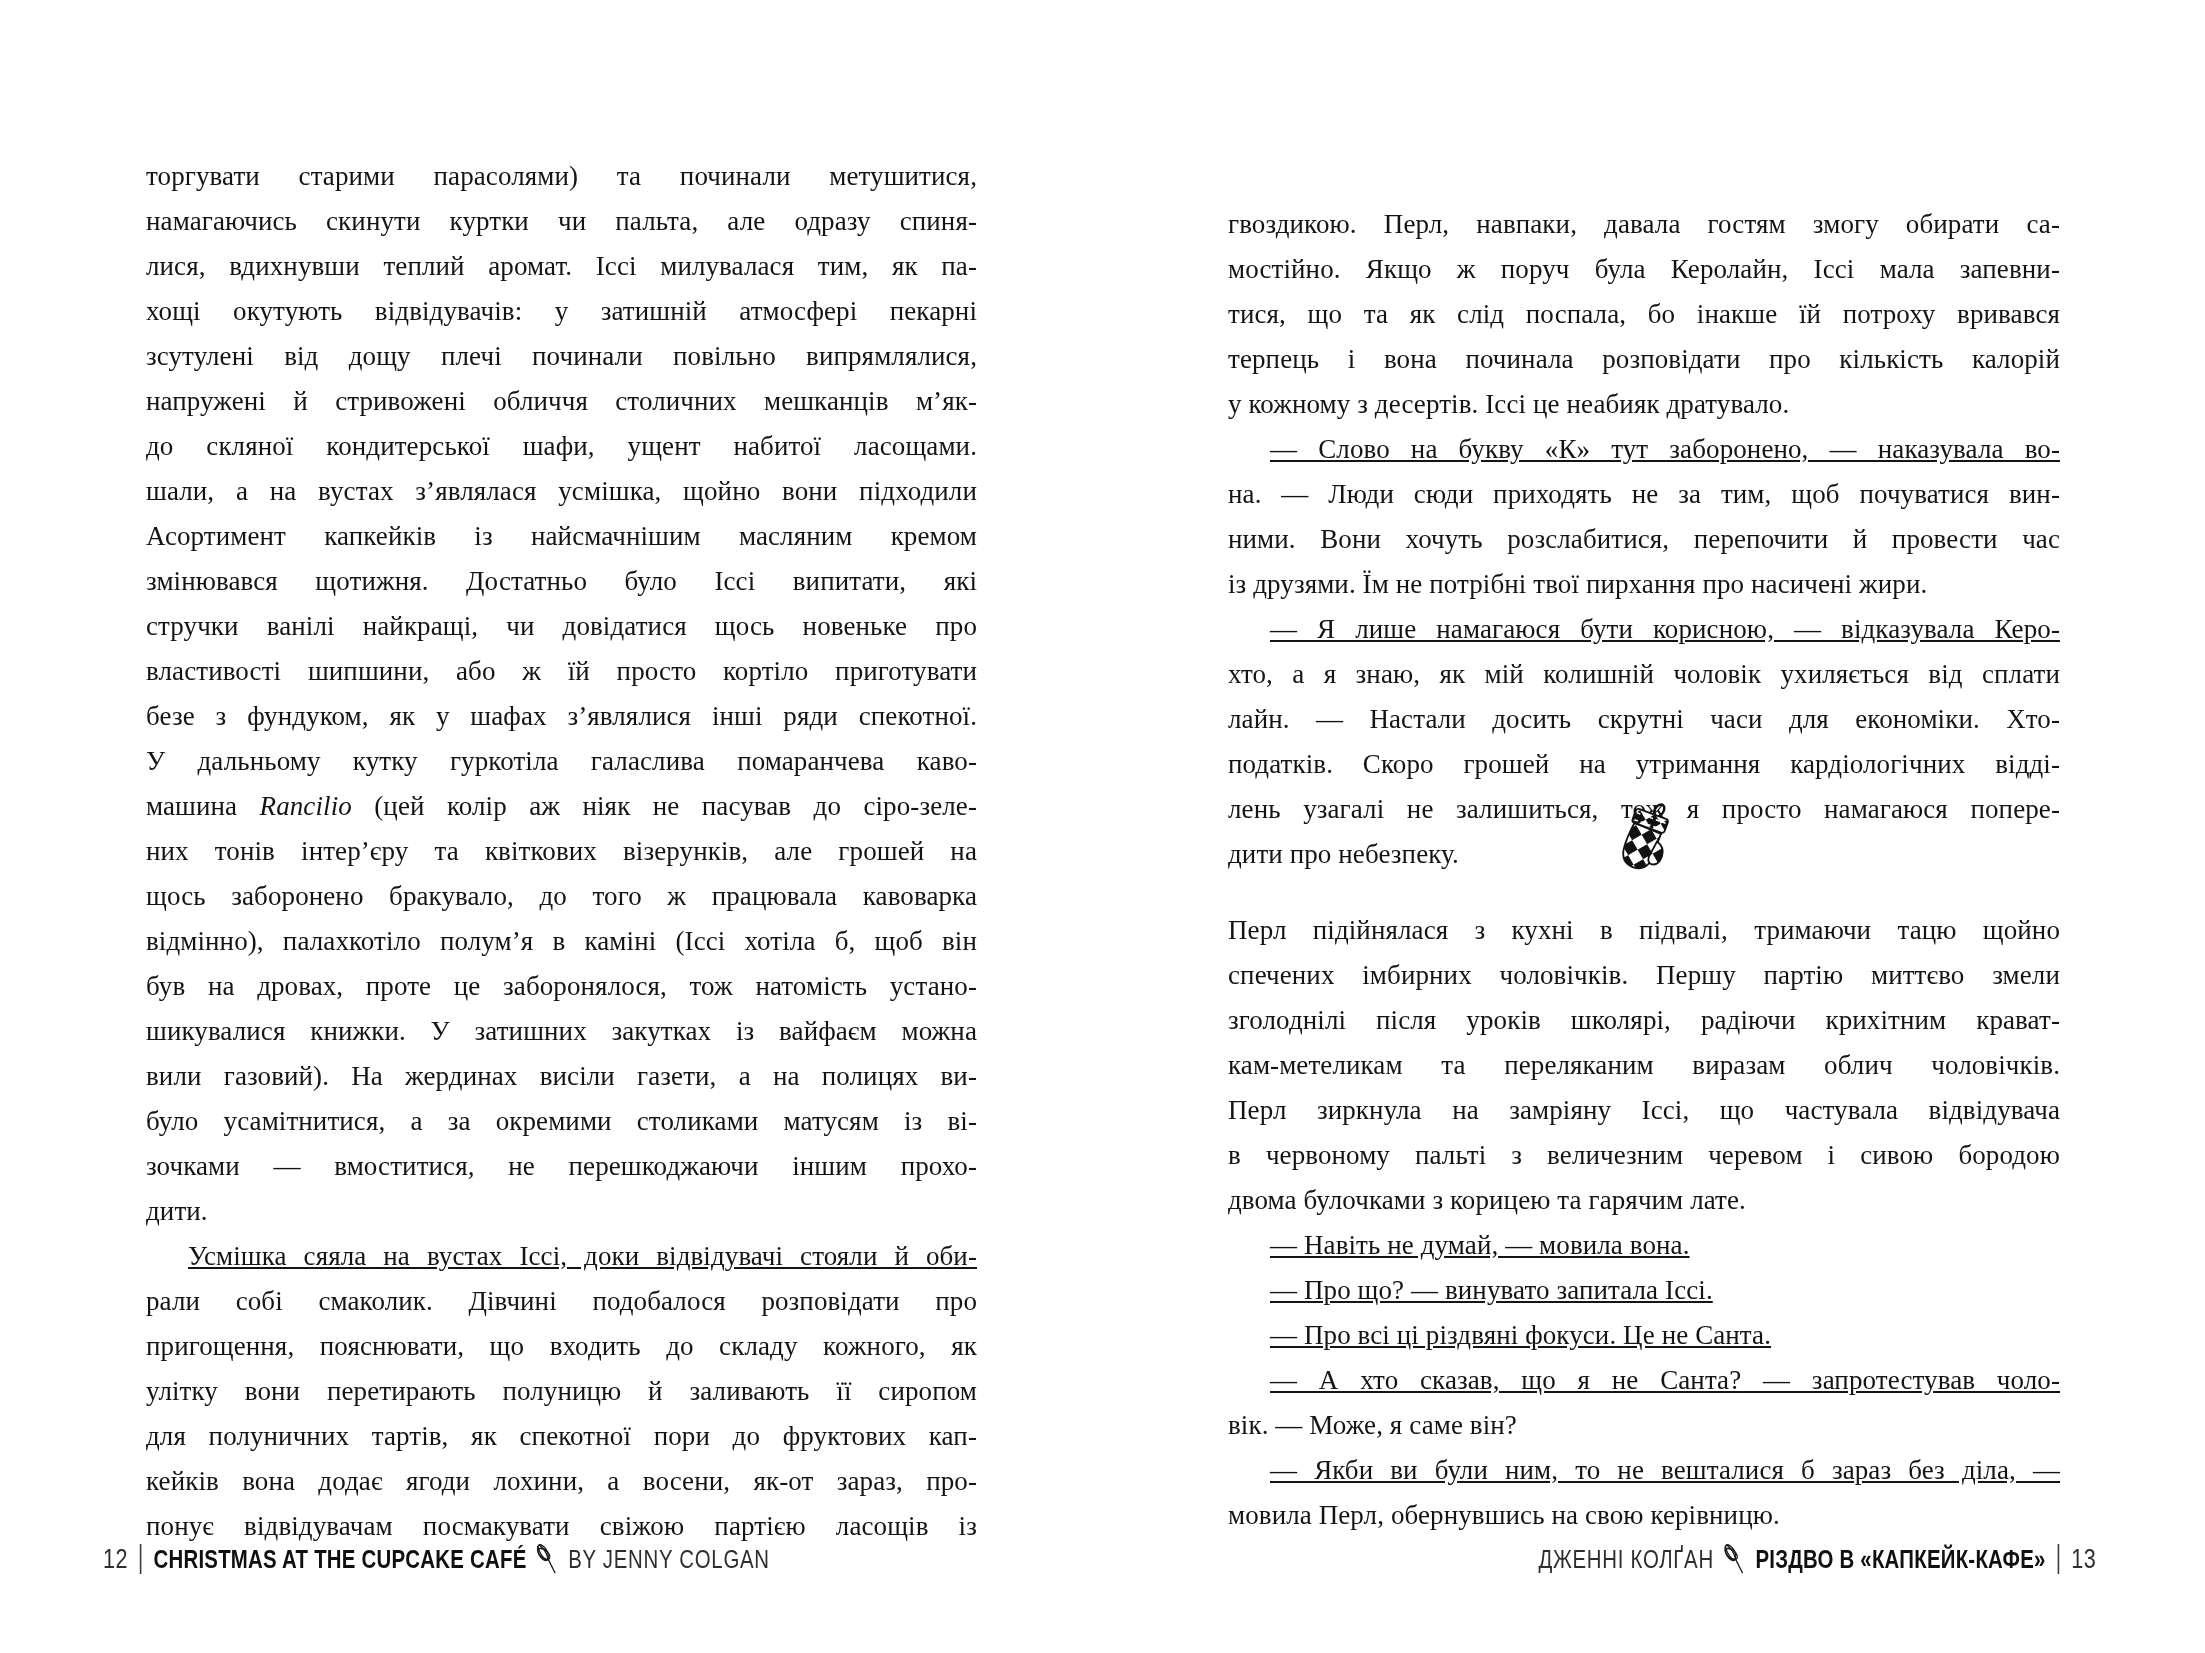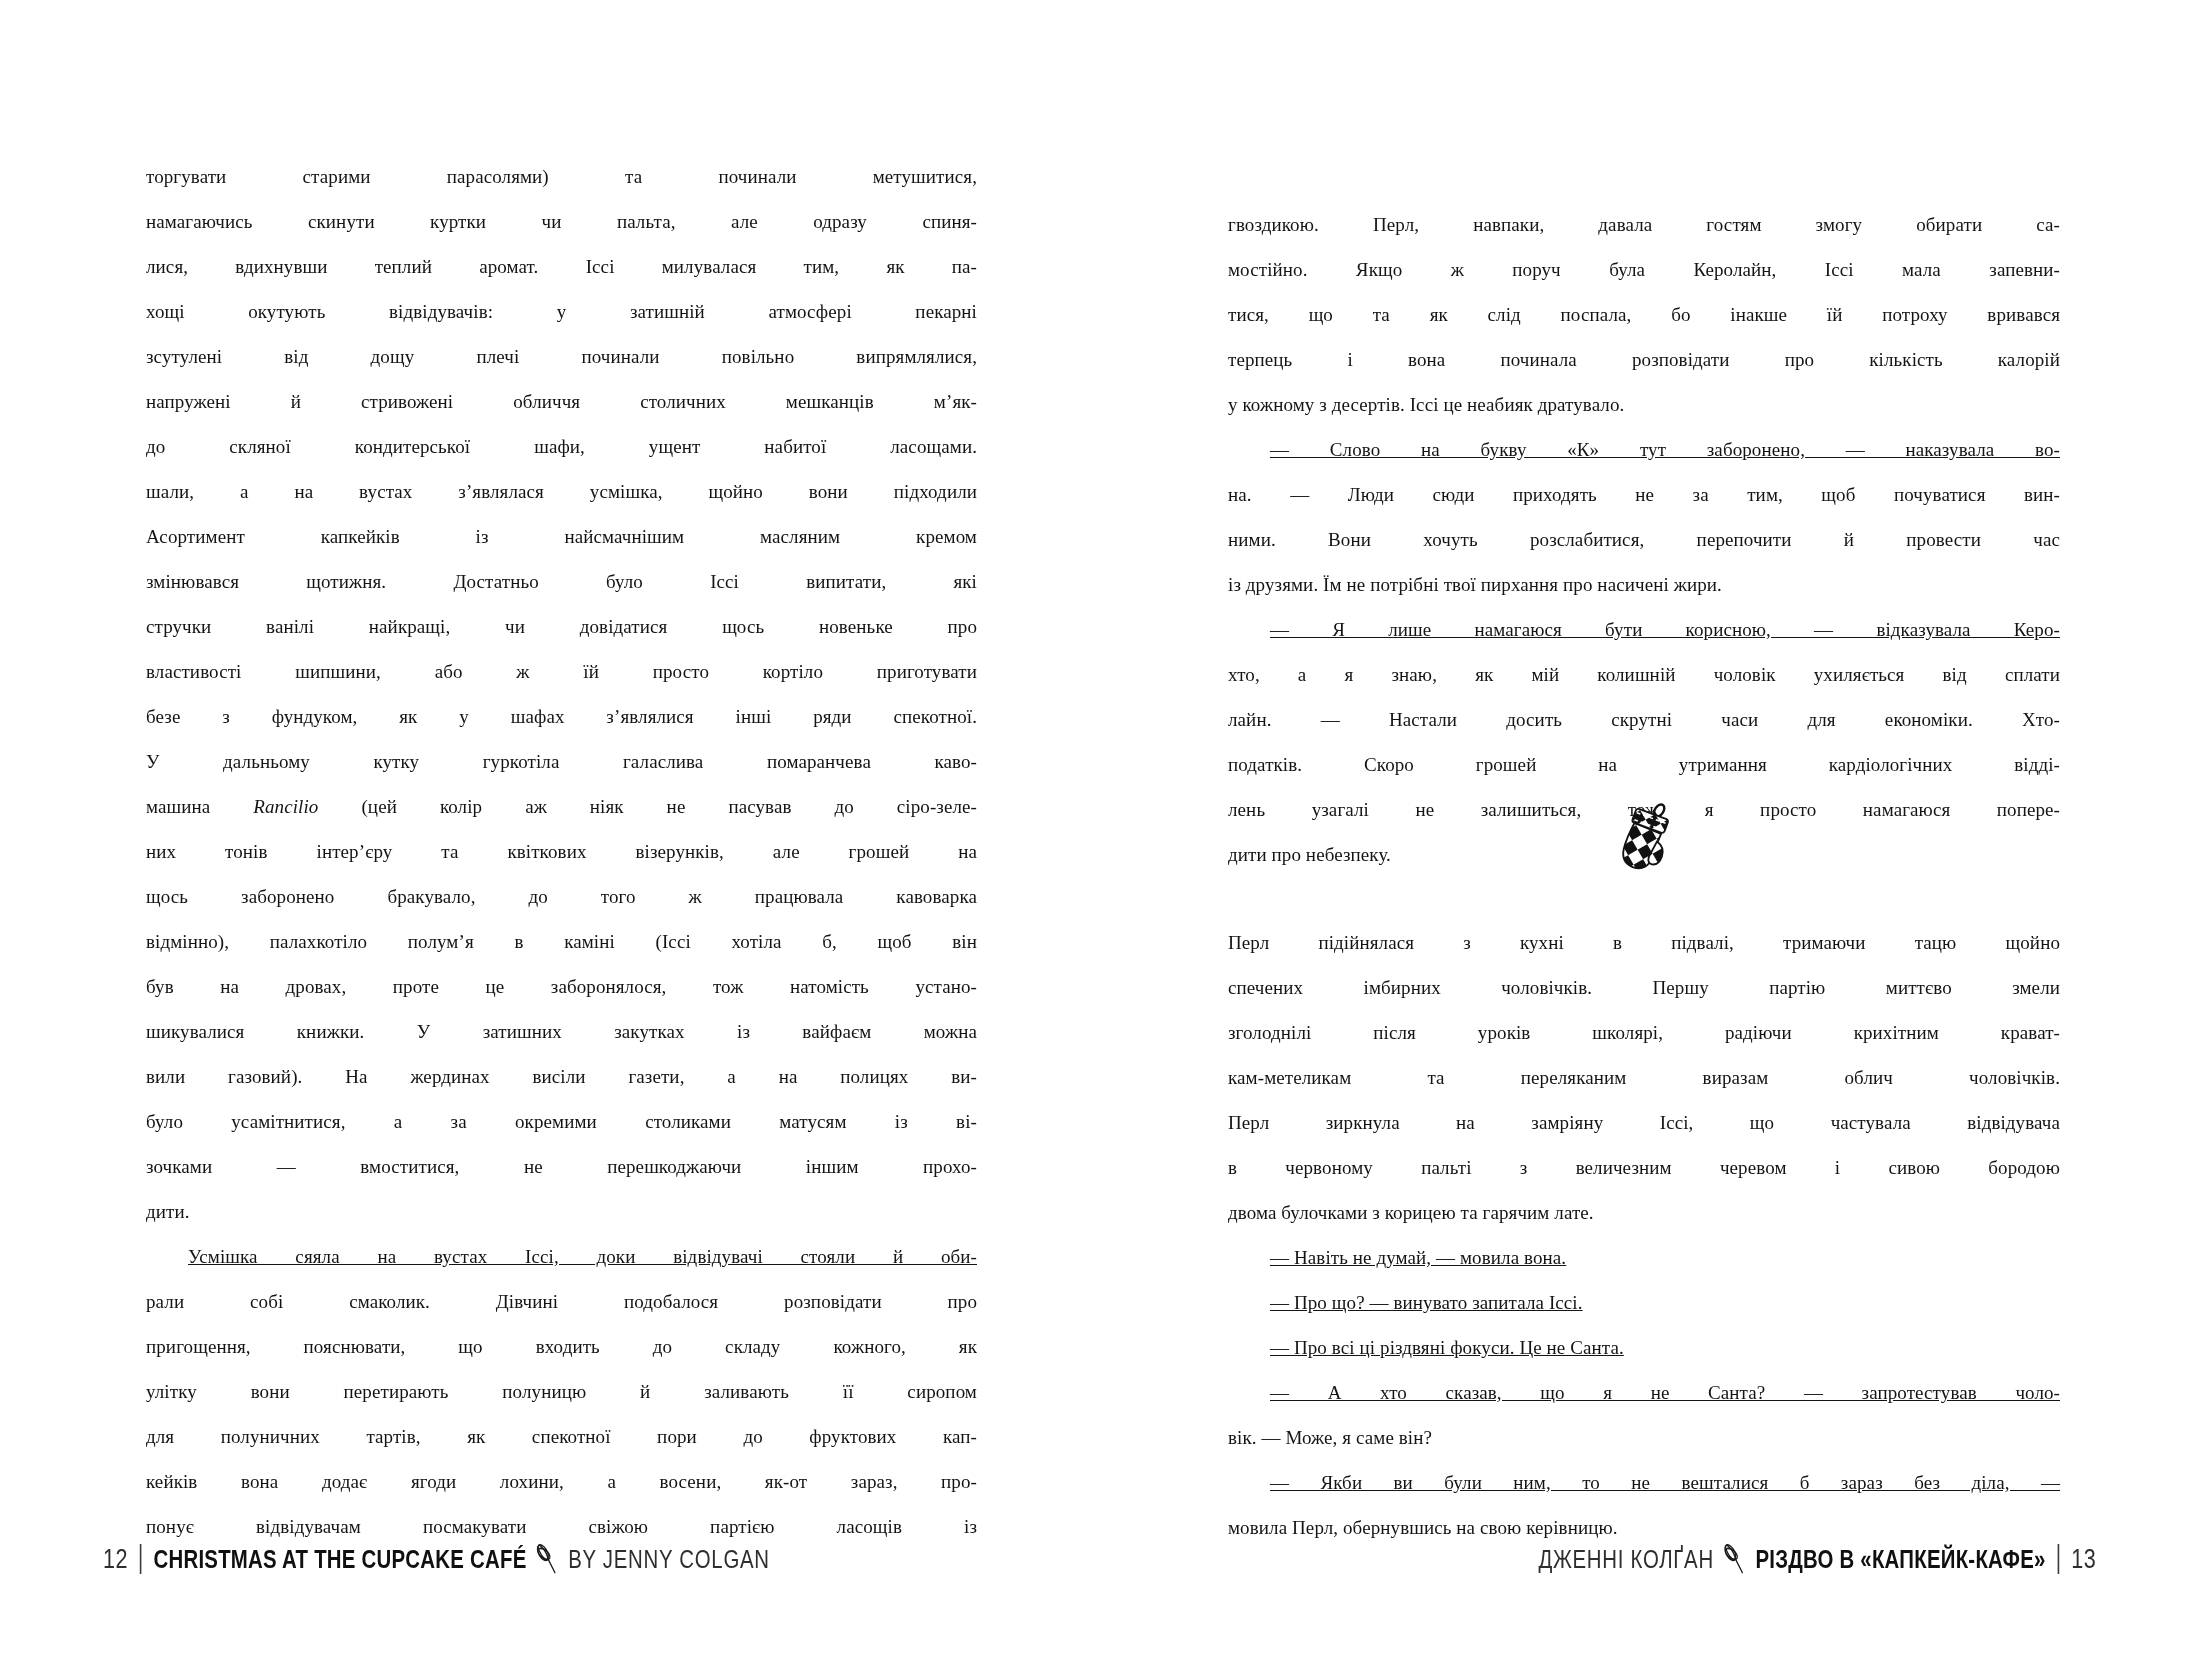--- a/index.html
+++ b/index.html
@@ -9,28 +9,28 @@
     overflow: hidden;
     position: relative;
     font-family: "Liberation Serif", serif;
   }
   .page { position: absolute; top: 0; width: 1102px; height: 1654px; }
   .page.left  { left: 0; }
   .page.right { left: 1103px; }
 
   .text-block {
     position: absolute;
-    font-size: 19px;
+    font-size: 27px;
     line-height: 45px;
     color: #141414;
     letter-spacing: 0.1px;
   }
   #left-text        { left: 146px;  top: 154px;  width: 831px; }
   #right-text-top   { left: 125px;  top: 154px;  width: 832px; margin-top: 48px; }
-  #right-text-bottom{ left: 125px;  top: 908px; width: 832px; margin-top: 12px; }
+  #right-text-bottom{ left: 125px;  top: 908px; width: 832px; }
 
   .line { text-align: justify; text-align-last: justify; }
   .line.last { text-align-last: left; }
   .line.indent { text-indent: 42px; text-decoration: underline; }
   .line i { font-style: italic; }
 
   .ornament {
     position: absolute;
     left: 511px; top: 799px;
     width: 61px; height: 81px;

